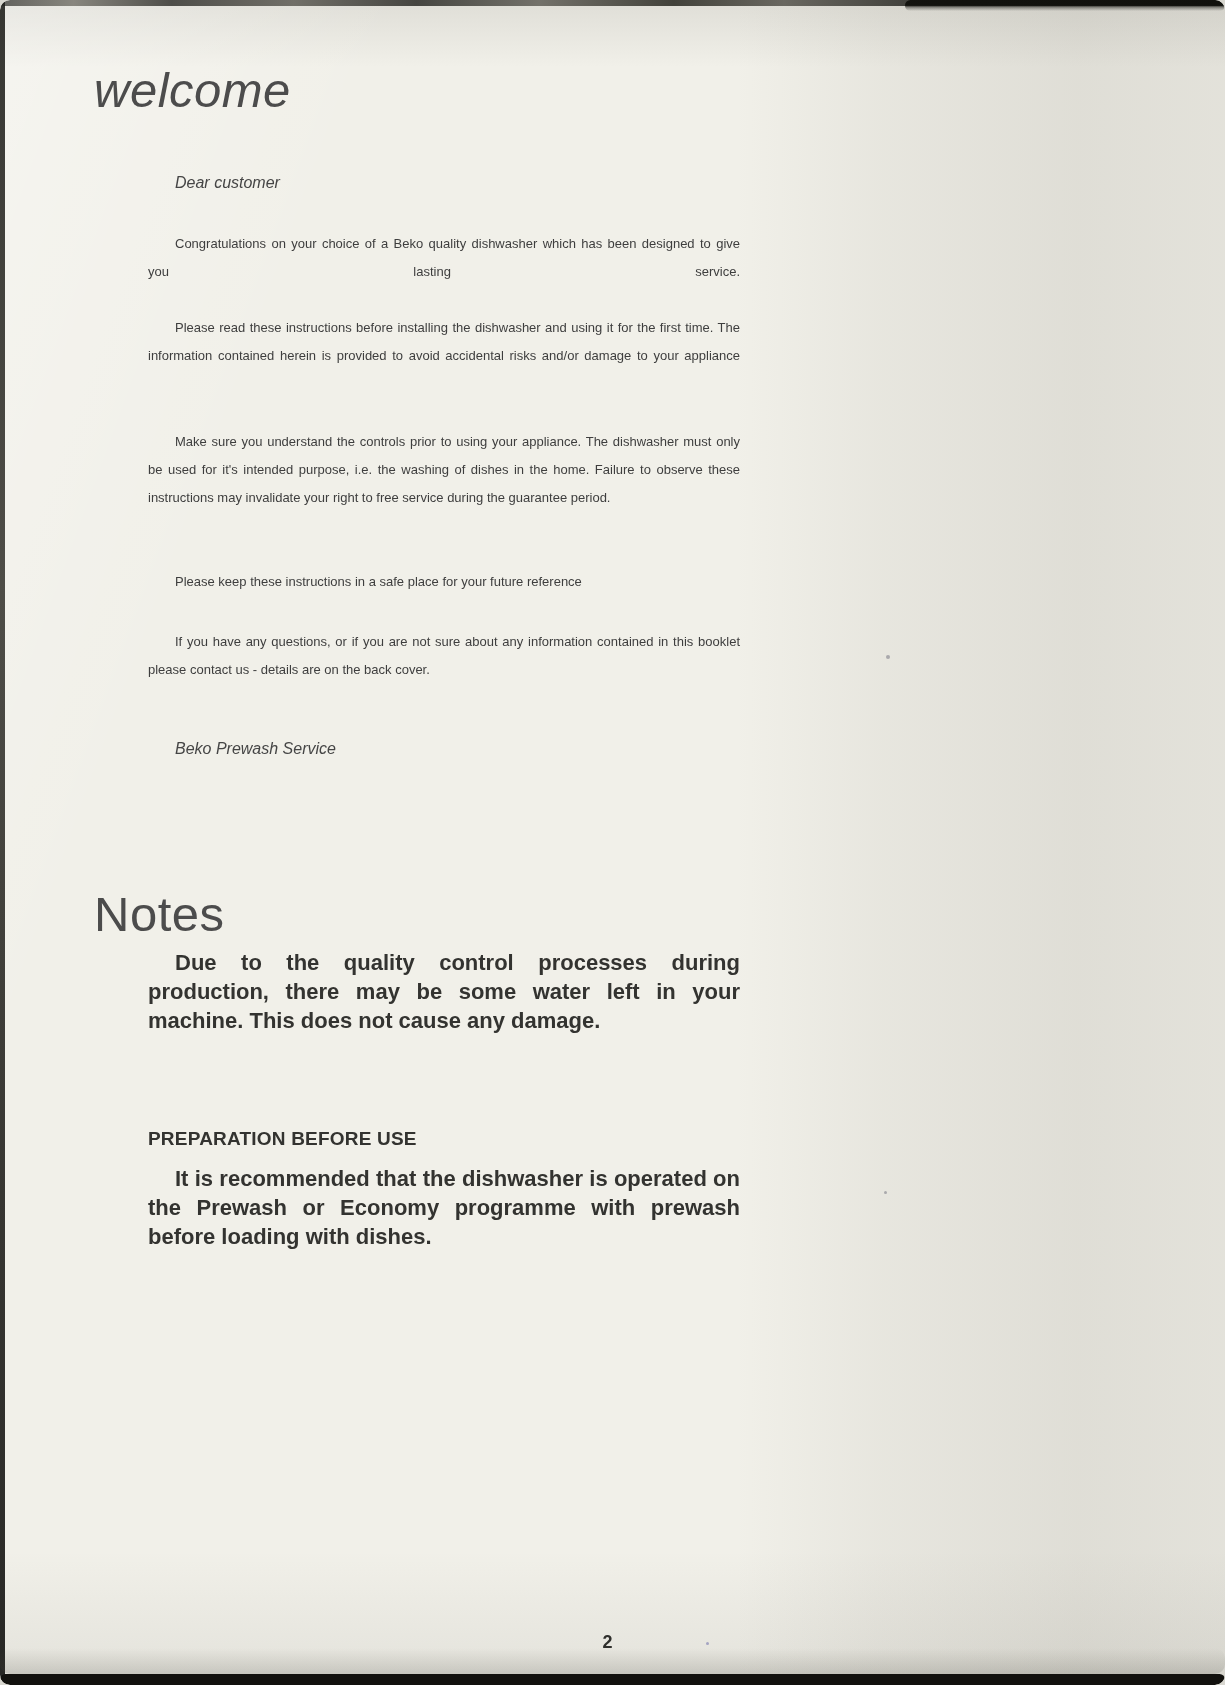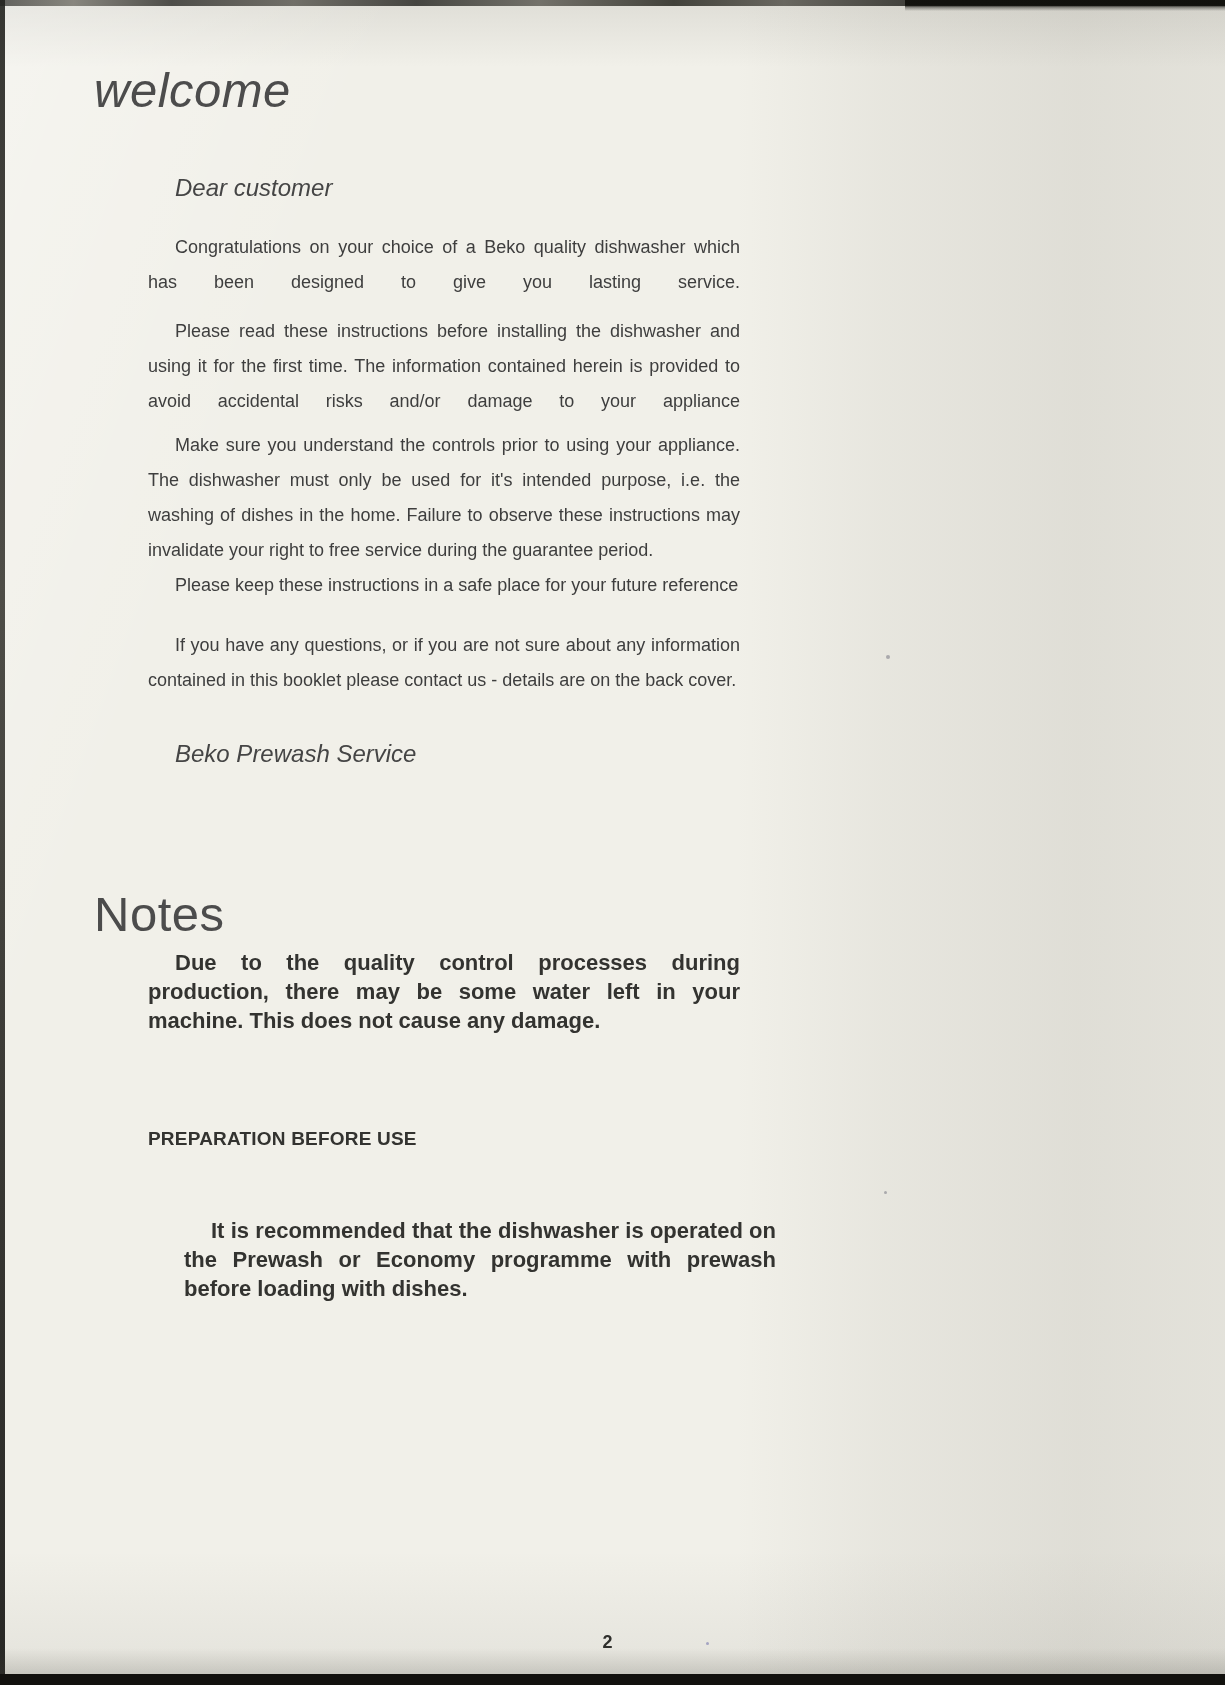--- a/index.html
+++ b/index.html
@@ -2,21 +2,21 @@
 <html style="--paper: #f1f0e9; --ink: #3e3e3e; --ink-bold: #333330; --ink-heading: #4c4c4c; --edge: #12110e;"><head>
 <meta charset="utf-8">
 <style>
   :root {
     --paper: #f1f0e9;
     --ink: #3e3e3e;
     --ink-bold: #333330;
     --ink-heading: #4c4c4c;
     --edge: #12110e;
   }
-  * { margin: 0; padding: 0; box-sizing: border-box; }
+  * { margin: 0; padding: 0; box-sizing: border-box; border-radius: 10px; }
   html, body { background: #d8d7d0; }
   body { font-family: "Liberation Sans", sans-serif; }
 
   .scan-page {
     position: relative;
     width: 1225px;
     height: 1685px;
     overflow: hidden;
     background:
       linear-gradient(110deg, rgba(255,255,255,0.30) 0%, rgba(255,255,255,0.0) 22%),
@@ -63,31 +63,31 @@
   }
   .welcome-heading { top: 62px; font-style: italic; }
   .notes-heading   { top: 886px; }
 
   .col {
     position: absolute;
     left: 148px;
     width: 592px;
   }
   .body-text {
-    font-size: 18px;
-    line-height: 35px;
+    font-size: 13px;
+    line-height: 28px;
     text-align: justify;
     text-indent: 27px;
     color: var(--ink);
   }
   .justify-last { text-align-last: justify; }
   .italic-line {
     position: absolute;
     left: 175px;
-    font-size: 24px;
+    font-size: 16px;
     font-style: italic;
     color: #454545;
     text-align: right;
   }
   .bold-text {
     font-size: 22px;
     line-height: 29px;
     font-weight: 700;
     text-indent: 27px;
     text-align: justify;
@@ -147,21 +147,21 @@
   <p class="col body-text" style="top: 628px;">If you have any questions, or if you are not sure about any information contained in this booklet please contact us - details are on the back cover.</p>
 
   <p class="italic-line" style="top: 740px;">Beko Prewash Service</p>
 
   <h1 class="display-heading notes-heading">Notes</h1>
 
   <p class="col bold-text" style="top: 948px;">Due to the quality control processes during production, there may be some water left in your machine. This does not cause any damage.</p>
 
   <h2 class="sub-heading" style="top: 1128px;">PREPARATION BEFORE USE</h2>
 
-  <p class="col bold-text" style="top: 1216px; margin-left: 36px;">It is recommended that the dishwasher is operated on the Prewash or Economy programme with prewash before loading with dishes.</p>
+  <p class="col bold-text" style="top: 1164px;">It is recommended that the dishwasher is operated on the Prewash or Economy programme with prewash before loading with dishes.</p>
 
   <div class="page-number">2</div>
 
   <div class="speck speck-1"></div>
   <div class="speck speck-2"></div>
   <div class="speck speck-3"></div>
 
 </div>
 
 </body></html>

